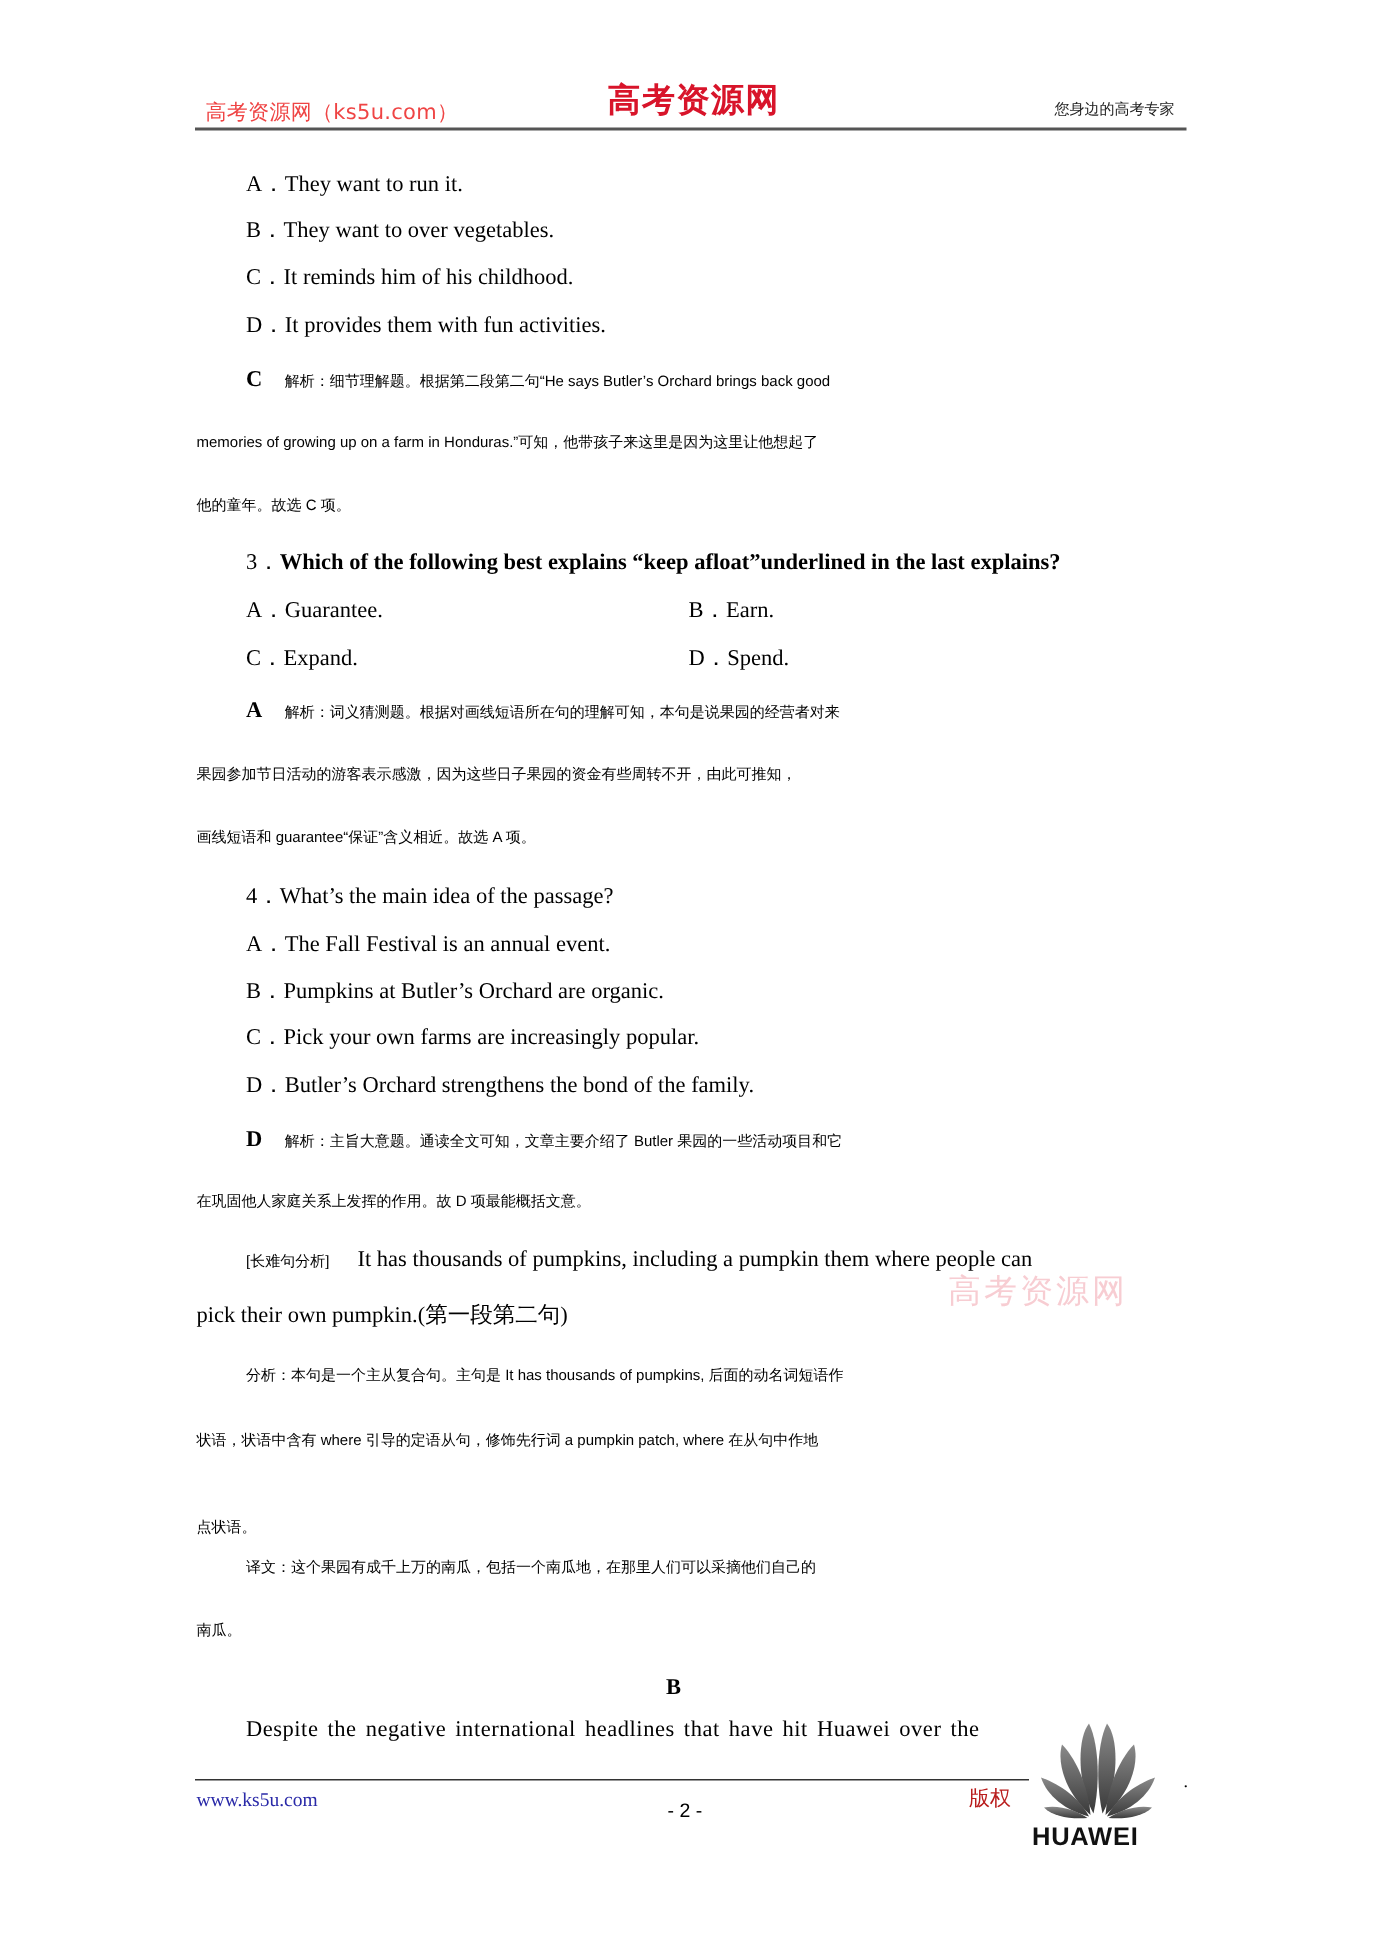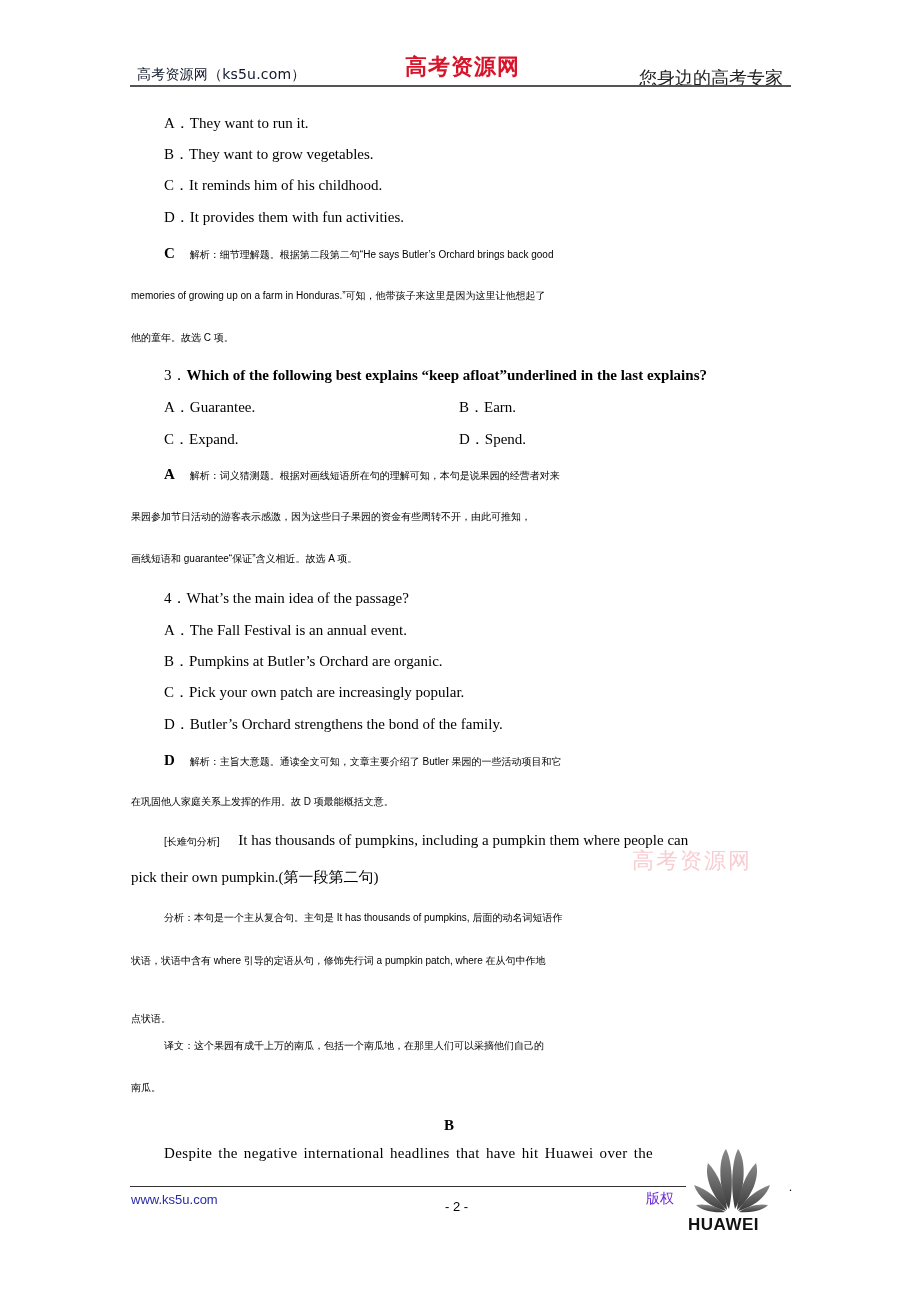--- a/index.html
+++ b/index.html
@@ -1,49 +1,49 @@
 <!DOCTYPE html>
 <html><head>
   <meta charset="utf-8">
   <style>
     html, body { margin: 0; padding: 0; background: #ffffff; }
     body { width: 920px; height: 1302px; position: relative; overflow: hidden;
            font-family: "Liberation Serif", "DejaVu Serif", serif; color: #000; }
     .abs { position: absolute; }
-    .hdr-left { left: 137px; top: 66px; font-size: 14px; color: #0f172a; font-family: "DejaVu Sans", sans-serif; letter-spacing: 0.2px; }
+    .hdr-left { left: 137px; top: 66px; font-size: 14px; color: #ef4444; font-family: "DejaVu Sans", sans-serif; letter-spacing: 0.2px; }
     .hdr-center { left: 405px; top: 52px; font-size: 22px; color: #d8142a; font-family: "DejaVu Serif", serif; font-weight: bold; letter-spacing: 1px; }
-    .hdr-right { right: 137px; top: 66px; font-size: 18px; color: #222; font-family: Liberation Mono, monospace; }
+    .hdr-right { right: 137px; top: 66px; font-size: 10px; color: #222; font-family: Liberation Mono, monospace; }
     .hdr-rule { left: 130px; top: 85px; width: 661px; height: 2px; background: #555; }
     .line { position: absolute; font-size: 15px; white-space: nowrap; line-height: 18px; }
     .cn { font-family: Liberation Sans, sans-serif; font-size: 10px; }
     .opt { left: 164px; text-align: center; }
     .opt2 { left: 459px; font-family: Liberation Serif, serif; }
     .para { left: 164px; }
     .cont { left: 131px; }
     .b { font-weight: bold; }
     .watermark { left: 632px; top: 846px; font-size: 22px; color: #f5b8c0; font-family: "DejaVu Serif", serif; letter-spacing: 2px; opacity: 0.7; }
     .ftr-rule { left: 130px; top: 1186px; width: 556px; height: 1px; background: #333; }
-    .ftr-left { left: 131px; top: 1192px; font-size: 13px; color: #2a2aa8; font-family: Liberation Sans, sans-serif; }
+    .ftr-left { left: 131px; top: 1192px; font-size: 13px; color: #2a2aa8; font-family: Liberation Serif, serif; }
     .ftr-center { left: 445px; top: 1199px; font-size: 13px; font-family: "Liberation Sans", sans-serif; }
-    .ftr-right { left: 646px; top: 1190px; font-size: 14px; color: #6d28d9; font-family: Liberation Sans, sans-serif; }
+    .ftr-right { left: 646px; top: 1190px; font-size: 14px; color: #b91c1c; font-family: Liberation Sans, sans-serif; }
     .ftr-dot { left: 789px; top: 1180px; font-size: 12px; }
     .logo { left: 688px; top: 1145px; width: 88px; height: 90px; }
     .logo-text { position: absolute; left: 0; top: 70px; width: 88px; text-align: left;
                  font-family: "Liberation Sans", sans-serif; font-weight: bold; font-size: 17px; color: #111; letter-spacing: 0.5px; }
   </style>
 </head>
 <body>
 
 <div class="abs hdr-left">高考资源网（ks5u.com）</div>
 <div class="abs hdr-center">高考资源网</div>
 <div class="abs hdr-right">您身边的高考专家</div>
 <div class="abs hdr-rule"></div>
 
 <div class="line opt" style="top:114px"><span>A．</span><span>They want to run it.</span></div>
-<div class="line opt" style="top:145px"><span>B．</span><span>They want to grow vegetables.</span></div>
+<div class="line opt" style="top:145px"><span>B．</span><span>They want to over vegetables.</span></div>
 <div class="line opt" style="top:176px"><span>C．</span><span>It reminds him of his childhood.</span></div>
 <div class="line opt" style="top:208px"><span>D．</span><span>It provides them with fun activities.</span></div>
 
 <div class="line para" style="top:244px">
   <span class="b">C</span><span>&nbsp;&nbsp;&nbsp;&nbsp;</span><span class="cn">解析：细节理解题。根据第二段第二句“He says Butler’s Orchard brings back good</span>
 </div>
 <div class="line cont cn" style="top:287px">memories of growing up on a farm in Honduras.”可知，他带孩子来这里是因为这里让他想起了</div>
 <div class="line cont cn" style="top:329px">他的童年。故选 C 项。</div>
 
 <div class="line para" style="top:366px">
@@ -58,21 +58,21 @@
   <span class="b">A</span><span>&nbsp;&nbsp;&nbsp;&nbsp;</span><span class="cn">解析：词义猜测题。根据对画线短语所在句的理解可知，本句是说果园的经营者对来</span>
 </div>
 <div class="line cont cn" style="top:508px">果园参加节日活动的游客表示感激，因为这些日子果园的资金有些周转不开，由此可推知，</div>
 <div class="line cont cn" style="top:550px">画线短语和 guarantee“保证”含义相近。故选 A 项。</div>
 
 <div class="line para" style="top:589px">
   <span>4．</span><span>What’s the main idea of the passage?</span>
 </div>
 <div class="line opt" style="top:621px"><span>A．</span><span>The Fall Festival is an annual event.</span></div>
 <div class="line opt" style="top:652px"><span>B．</span><span>Pumpkins at Butler’s Orchard are organic.</span></div>
-<div class="line opt" style="top:683px"><span>C．</span><span>Pick your own patch are increasingly popular.</span></div>
+<div class="line opt" style="top:683px"><span>C．</span><span>Pick your own farms are increasingly popular.</span></div>
 <div class="line opt" style="top:715px"><span>D．</span><span>Butler’s Orchard strengthens the bond of the family.</span></div>
 
 <div class="line para" style="top:751px">
   <span class="b">D</span><span>&nbsp;&nbsp;&nbsp;&nbsp;</span><span class="cn">解析：主旨大意题。通读全文可知，文章主要介绍了 Butler 果园的一些活动项目和它</span>
 </div>
 <div class="line cont cn" style="top:793px">在巩固他人家庭关系上发挥的作用。故 D 项最能概括文意。</div>
 
 <div class="line para" style="top:831px">
   <span class="cn">[长难句分析]</span><span>&nbsp;&nbsp;&nbsp;&nbsp;&nbsp;</span><span>It has thousands of pumpkins, including a pumpkin them where people can</span>
 </div>

